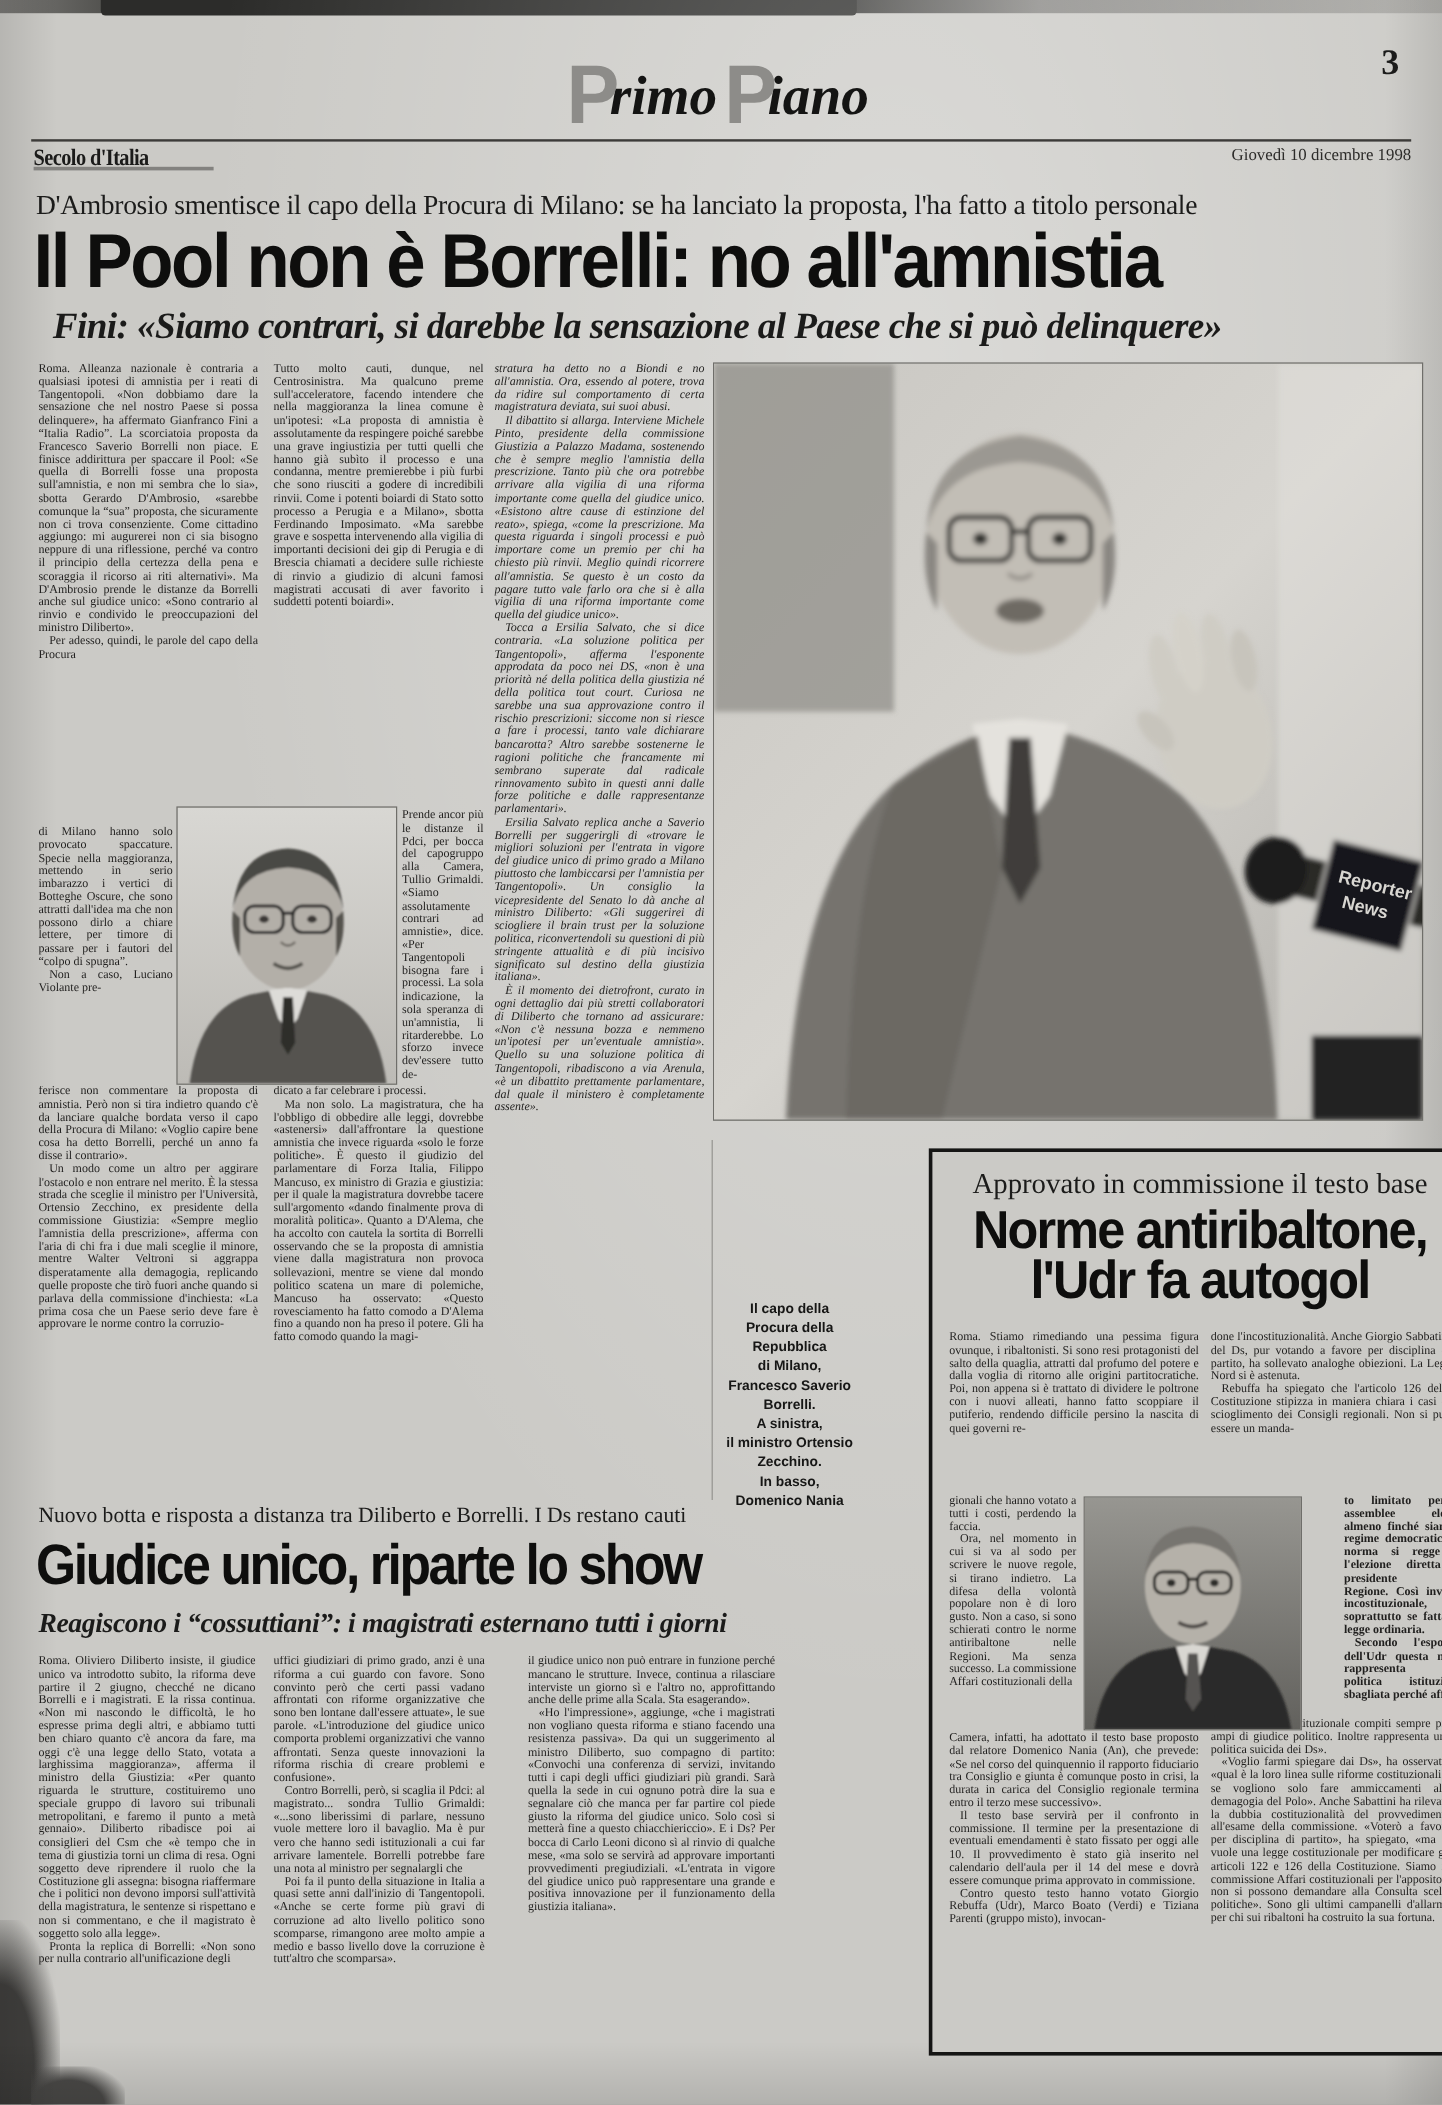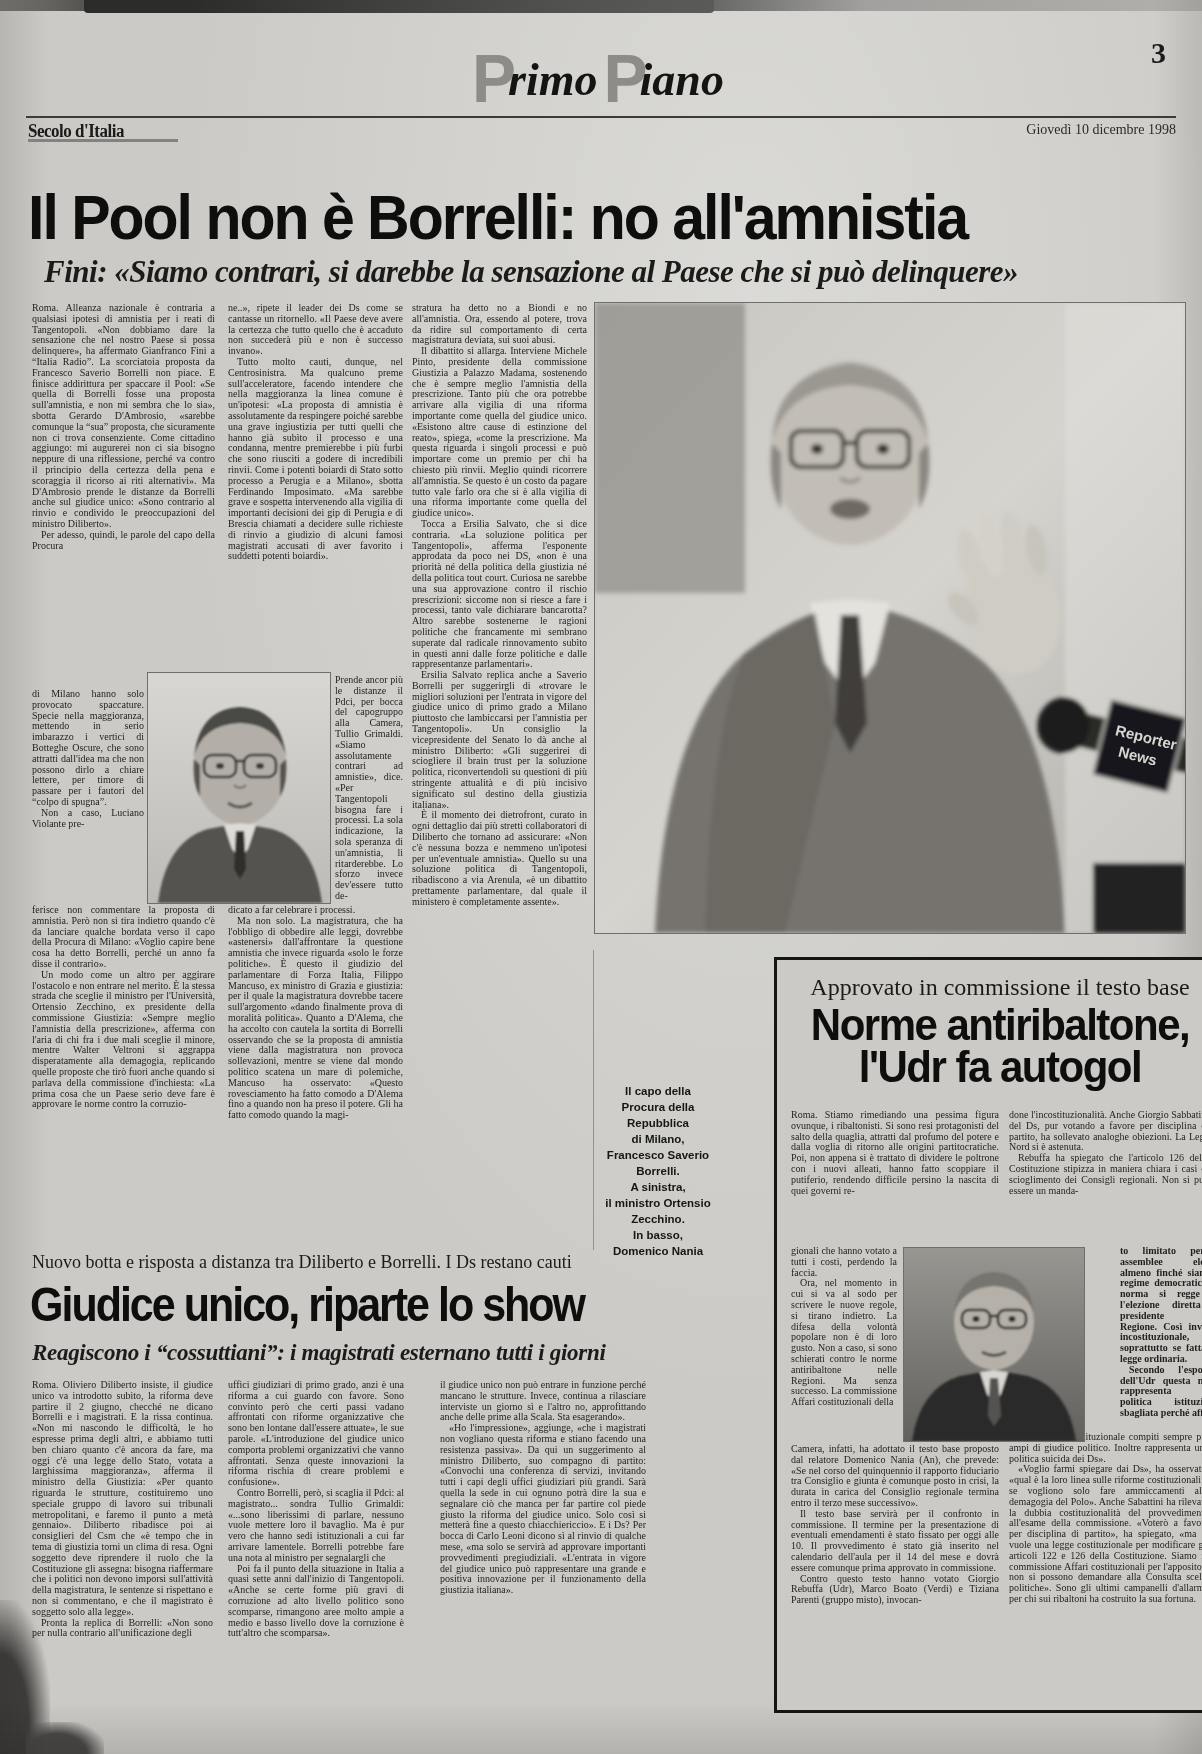--- a/index.html
+++ b/index.html
@@ -63,49 +63,49 @@
 
   <div class="abs masthead" style="left:0;top:40px;">
     <span class="bigP">P</span><span class="mastword">rimo</span><span class="bigP">P</span><span class="mastword">iano</span>
   </div>
 
   <div class="abs rule" style="left:26px;top:116px;width:1150px;height:2px;"></div>
   <div class="abs logo" style="left:28px;top:120px;">Secolo d'Italia</div>
   <div class="abs" style="left:28px;top:139px;width:150px;height:3px;background:#83827f;"></div>
   <div class="abs dateline" style="left:800px;top:122px;width:376px;">Giovedì 10 dicembre 1998</div>
 
+  <div class="abs kicker1" style="left:30px;top:158px;">D'Ambrosio smentisce il capo della Procura di Milano: se ha lanciato la proposta, l'ha fatto a titolo personale</div>
   <div class="abs headline1" style="left:28px;top:186px;">Il Pool non è Borrelli: no all'amnistia</div>
   <div class="abs subhead1" style="left:44px;top:254px;">Fini: «Siamo contrari, si darebbe la sensazione al Paese che si può delinquere»</div>
 
   <div class="seg" style="left:32px;top:303px;width:183px;height:372px;">
       <p class="para">Roma. Alleanza nazionale è contraria a qualsiasi ipotesi di amnistia per i reati di Tangentopoli. «Non dobbiamo dare la sensazione che nel nostro Paese si possa delinquere», ha affermato Gianfranco Fini a “Italia Radio”. La scorciatoia proposta da Francesco Saverio Borrelli non piace. E finisce addirittura per spaccare il Pool: «Se quella di Borrelli fosse una proposta sull'amnistia, e non mi sembra che lo sia», sbotta Gerardo D'Ambrosio, «sarebbe comunque la “sua” proposta, che sicuramente non ci trova consenziente. Come cittadino aggiungo: mi augurerei non ci sia bisogno neppure di una riflessione, perché va contro il principio della certezza della pena e scoraggia il ricorso ai riti alternativi». Ma D'Ambrosio prende le distanze da Borrelli anche sul giudice unico: «Sono contrario al rinvio e condivido le preoccupazioni del ministro Diliberto».</p>
       <p class="para">Per adesso, quindi, le parole del capo della Procura</p>
     </div>
   <div class="seg" style="left:32px;top:675px;width:112px;height:230px;margin-top:14px;">
       <p class="para">di Milano hanno solo provocato spaccature. Specie nella maggioranza, mettendo in serio imbarazzo i vertici di Botteghe Oscure, che sono attratti dall'idea ma che non possono dirlo a chiare lettere, per timore di passare per i fautori del “colpo di spugna”.</p>
       <p class="para">Non a caso, Luciano Violante pre-</p>
     </div>
   <div class="seg" style="left:32px;top:905px;width:183px;height:340px;">
       <p class="para">ferisce non commentare la proposta di amnistia. Però non si tira indietro quando c'è da lanciare qualche bordata verso il capo della Procura di Milano: «Voglio capire bene cosa ha detto Borrelli, perché un anno fa disse il contrario».</p>
       <p class="para">Un modo come un altro per aggirare l'ostacolo e non entrare nel merito. È la stessa strada che sceglie il ministro per l'Università, Ortensio Zecchino, ex presidente della commissione Giustizia: «Sempre meglio l'amnistia della prescrizione», afferma con l'aria di chi fra i due mali sceglie il minore, mentre Walter Veltroni si aggrappa disperatamente alla demagogia, replicando quelle proposte che tirò fuori anche quando si parlava della commissione d'inchiesta: «La prima cosa che un Paese serio deve fare è approvare le norme contro la corruzio-</p>
     </div>
 
   <div class="seg" style="left:228px;top:303px;width:175px;height:368px;">
-      <p class="para">ne..», ripete il leader dei Ds come se cantasse un ritornello. «Il Paese deve avere la certezza che tutto quello che è accaduto non succederà più e non è successo invano».</p>
       <p class="para">Tutto molto cauti, dunque, nel Centrosinistra. Ma qualcuno preme sull'acceleratore, facendo intendere che nella maggioranza la linea comune è un'ipotesi: «La proposta di amnistia è assolutamente da respingere poiché sarebbe una grave ingiustizia per tutti quelli che hanno già subìto il processo e una condanna, mentre premierebbe i più furbi che sono riusciti a godere di incredibili rinvii. Come i potenti boiardi di Stato sotto processo a Perugia e a Milano», sbotta Ferdinando Imposimato. «Ma sarebbe grave e sospetta intervenendo alla vigilia di importanti decisioni dei gip di Perugia e di Brescia chiamati a decidere sulle richieste di rinvio a giudizio di alcuni famosi magistrati accusati di aver favorito i suddetti potenti boiardi».</p>
     </div>
   <div class="seg" style="left:335px;top:675px;width:68px;height:230px;">
       <p class="para">Prende ancor più le distanze il Pdci, per bocca del capogruppo alla Camera, Tullio Grimaldi. «Siamo assolutamente contrari ad amnistie», dice. «Per Tangentopoli bisogna fare i processi. La sola indicazione, la sola speranza di un'amnistia, li ritarderebbe. Lo sforzo invece dev'essere tutto de-</p>
     </div>
   <div class="seg" style="left:228px;top:905px;width:175px;height:340px;">
       <p class="para">dicato a far celebrare i processi.</p>
       <p class="para">Ma non solo. La magistratura, che ha l'obbligo di obbedire alle leggi, dovrebbe «astenersi» dall'affrontare la questione amnistia che invece riguarda «solo le forze politiche». È questo il giudizio del parlamentare di Forza Italia, Filippo Mancuso, ex ministro di Grazia e giustizia: per il quale la magistratura dovrebbe tacere sull'argomento «dando finalmente prova di moralità politica». Quanto a D'Alema, che ha accolto con cautela la sortita di Borrelli osservando che se la proposta di amnistia viene dalla magistratura non provoca sollevazioni, mentre se viene dal mondo politico scatena un mare di polemiche, Mancuso ha osservato: «Questo rovesciamento ha fatto comodo a D'Alema fino a quando non ha preso il potere. Gli ha fatto comodo quando la magi-</p>
     </div>
 
-  <div class="seg" style="left:412px;top:303px;width:175px;height:942px;">
+  <div class="seg" style="left:412px;top:303px;width:175px;height:942px;font-style:italic;">
       <p class="para">stratura ha detto no a Biondi e no all'amnistia. Ora, essendo al potere, trova da ridire sul comportamento di certa magistratura deviata, sui suoi abusi.</p>
       <p class="para">Il dibattito si allarga. Interviene Michele Pinto, presidente della commissione Giustizia a Palazzo Madama, sostenendo che è sempre meglio l'amnistia della prescrizione. Tanto più che ora potrebbe arrivare alla vigilia di una riforma importante come quella del giudice unico. «Esistono altre cause di estinzione del reato», spiega, «come la prescrizione. Ma questa riguarda i singoli processi e può importare come un premio per chi ha chiesto più rinvii. Meglio quindi ricorrere all'amnistia. Se questo è un costo da pagare tutto vale farlo ora che si è alla vigilia di una riforma importante come quella del giudice unico».</p>
       <p class="para">Tocca a Ersilia Salvato, che si dice contraria. «La soluzione politica per Tangentopoli», afferma l'esponente approdata da poco nei DS, «non è una priorità né della politica della giustizia né della politica tout court. Curiosa ne sarebbe una sua approvazione contro il rischio prescrizioni: siccome non si riesce a fare i processi, tanto vale dichiarare bancarotta? Altro sarebbe sostenerne le ragioni politiche che francamente mi sembrano superate dal radicale rinnovamento subìto in questi anni dalle forze politiche e dalle rappresentanze parlamentari».</p>
       <p class="para">Ersilia Salvato replica anche a Saverio Borrelli per suggerirgli di «trovare le migliori soluzioni per l'entrata in vigore del giudice unico di primo grado a Milano piuttosto che lambiccarsi per l'amnistia per Tangentopoli». Un consiglio la vicepresidente del Senato lo dà anche al ministro Diliberto: «Gli suggerirei di sciogliere il brain trust per la soluzione politica, riconvertendoli su questioni di più stringente attualità e di più incisivo significato sul destino della giustizia italiana».</p>
       <p class="para">È il momento dei dietrofront, curato in ogni dettaglio dai più stretti collaboratori di Diliberto che tornano ad assicurare: «Non c'è nessuna bozza e nemmeno un'ipotesi per un'eventuale amnistia». Quello su una soluzione politica di Tangentopoli, ribadiscono a via Arenula, «è un dibattito prettamente parlamentare, dal quale il ministero è completamente assente».</p>
     </div>
 
   <div class="photo" style="left:148px;top:673px;width:182px;height:230px;">
     <svg viewBox="0 0 182 230" preserveAspectRatio="none">
       <defs>

